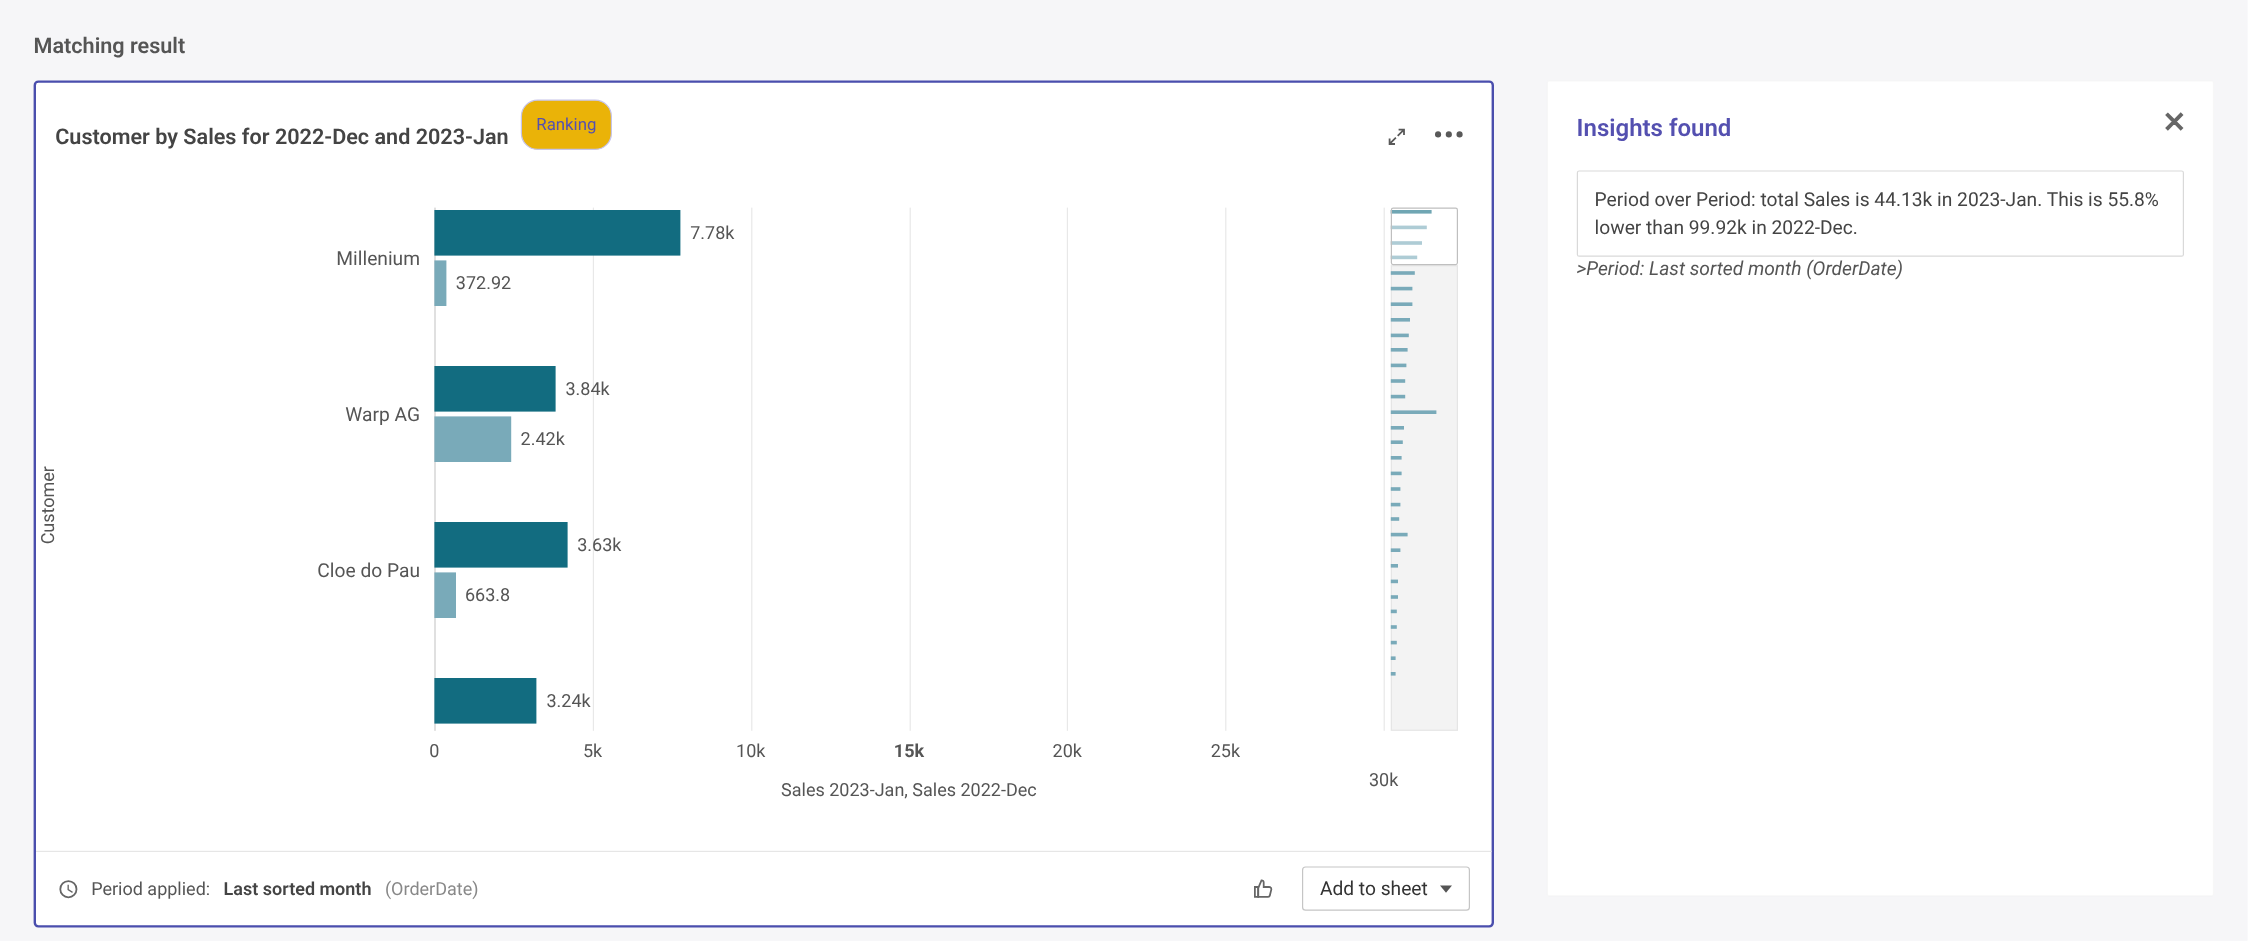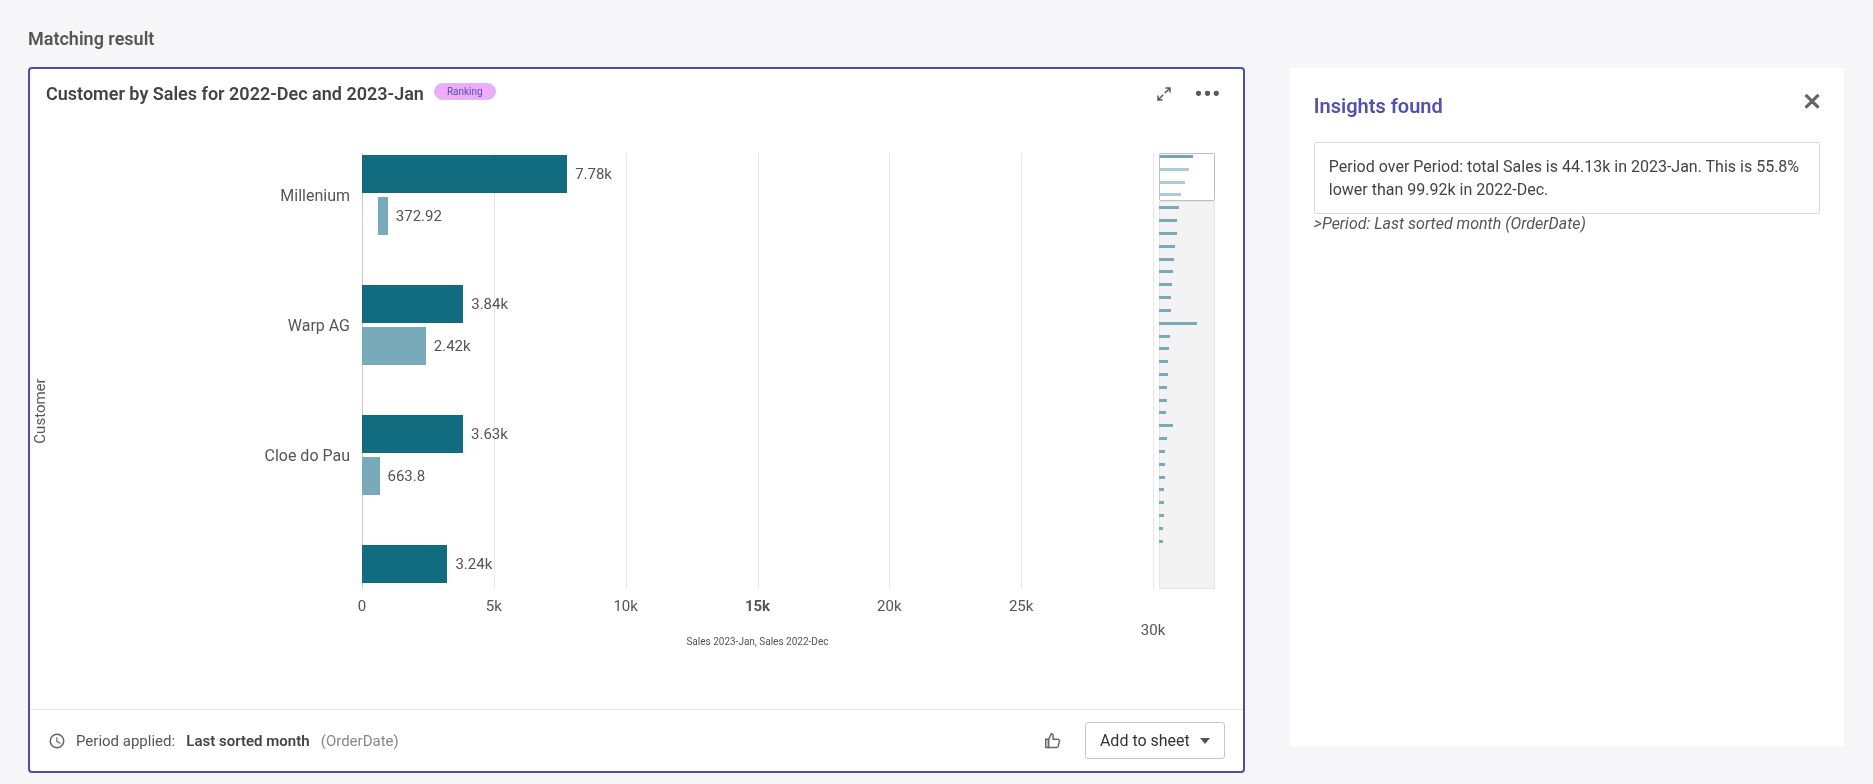--- a/index.html
+++ b/index.html
@@ -31,36 +31,36 @@
     background: #fff;
     border: 2px solid #4a4ead;
     border-radius: 4px;
     width: 1238px;
     height: 706px;
     display: flex;
     flex-direction: column;
   }
   .card-header {
     display: flex;
-    align-items: flex-start;
+    align-items: flex-end;
     padding: 14px 24px 8px 16px;
   }
   .card-title {
     font-size: 18px;
     font-weight: 600;
     color: #444;
   }
   .badge {
     margin-left: 10px;
-    padding: 2px 12px;
+    padding: 12px 12px;
     border-radius: 14px;
-    background: #f0abfc;
+    background: #eab308;
     border: 1px solid #c6c4ea;
     color: #5450b0;
-    font-size: 10px;
+    font-size: 14px;
   }
   .card-actions {
     margin-left: auto;
     display: flex;
     gap: 22px;
     color: #555;
   }
   .icon-btn {
     width: 22px;
     height: 22px;
@@ -113,21 +113,21 @@
     transform: translateX(-50%);
     font-size: 15px;
     color: #555;
   }
   .xlabel {
     position: absolute;
     left: 0;
     right: 0;
     bottom: -58px;
     text-align: center;
-    font-size: 10px;
+    font-size: 15px;
     color: #555;
   }
   .ylabel {
     position: absolute;
     left: 10px;
     top: 50%;
     transform: translate(-50%, -50%) rotate(-90deg);
     transform-origin: center;
     font-size: 15px;
     color: #555;
@@ -311,32 +311,32 @@
               <div class="gridline" style="left: 131.833px;"></div>
               <div class="gridline" style="left: 263.667px;"></div>
               <div class="gridline" style="left: 395.5px;"></div>
               <div class="gridline" style="left: 527.333px;"></div>
               <div class="gridline" style="left: 659.167px;"></div>
               <div class="gridline" style="left: 791px;"></div>
               <div class="cat-label" style="top: 42px; margin-left: 26px;">Millenium</div>
               <div class="bar dark" style="left: 0px; top: 2px; width: 205.133px;">
                 <div class="bar-label">7.78k</div>
               </div>
-              <div class="bar light" style="left: 16px; top: 44px; width: 9.83266px;">
+              <div class="bar light" style="left: 0px; top: 44px; width: 9.83266px;">
                 <div class="bar-label">372.92</div>
               </div>
               <div class="cat-label" style="top: 172px;">Warp AG</div>
               <div class="bar dark" style="left: 0px; top: 132px; width: 101.248px;">
                 <div class="bar-label">3.84k</div>
               </div>
               <div class="bar light" style="left: 0px; top: 174px; width: 63.8073px;">
                 <div class="bar-label">2.42k</div>
               </div>
               <div class="cat-label" style="top: 302px;">Cloe do Pau</div>
-              <div class="bar dark" style="left: 0px; top: 262px; width: 101px;">
+              <div class="bar dark" style="left: 0px; top: 262px; width: 111px;">
                 <div class="bar-label">3.63k</div>
               </div>
               <div class="bar light" style="left: 0px; top: 304px; width: 17.5022px;">
                 <div class="bar-label">663.8</div>
               </div>
               <div class="cat-label" style="top: 432px;"></div>
               <div class="bar dark" style="left: 0px; top: 392px; width: 85.428px;">
                 <div class="bar-label">3.24k</div>
               </div>
             </div>

